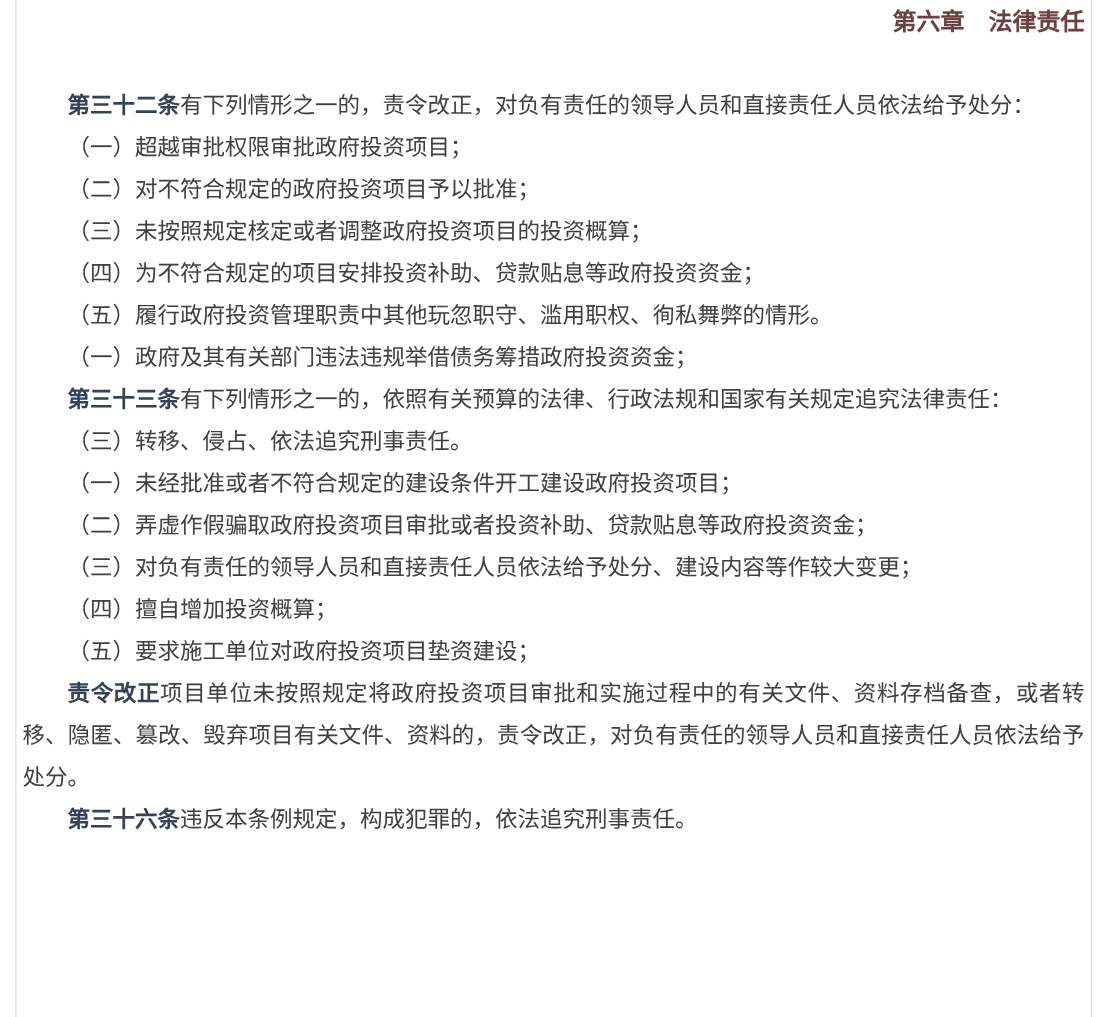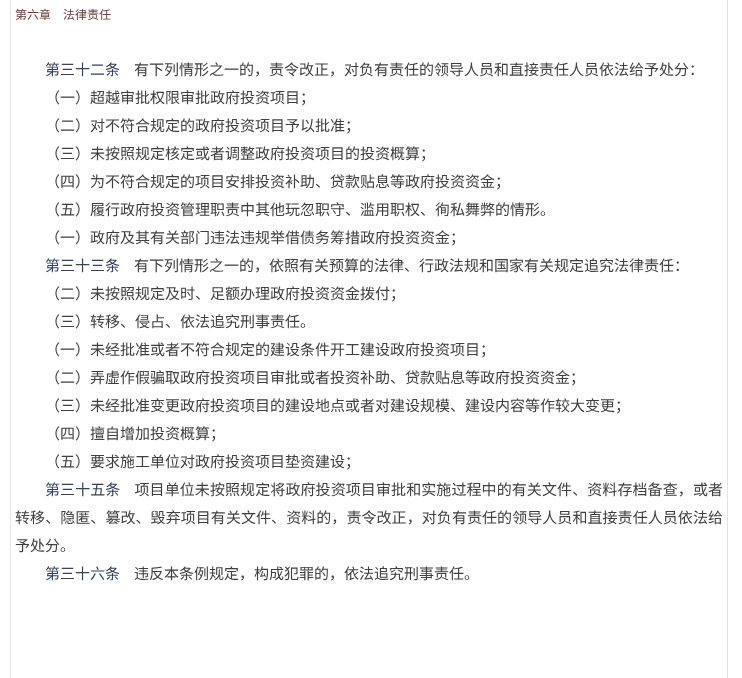--- a/index.html
+++ b/index.html
@@ -22,60 +22,58 @@
     margin-left: 10px;
     width: 716px;
     min-height: 678px;
     border-left: 1px solid var(--border);
     border-right: 1px solid var(--border);
     padding: 2px 4px 8px 4px;
     box-sizing: border-box;
     width: 718px;
   }
   .doc-title {
-    text-align: left;
-    font-size: 12px;
-    font-weight: normal;
+    text-align: right;
+    font-size: 16px;
+    font-weight: bold;
     color: var(--title);
     line-height: 26px;
     margin-bottom: 28px;
   }
   .para {
     font-size: 15px;
     line-height: 28px;
     color: var(--body);
     text-indent: 2em;
     text-align: justify;
   }
   .article-num {
-    font-weight: normal;
+    font-weight: bold;
     color: var(--article-num);
-    margin-right: 14px;
   }
   .article-num:empty { margin-right: 0; }
 </style>
 </head>
 <body>
 
 <div class="page">
   <h2 class="doc-title">第六章　法律责任</h2>
 
   <p class="para"><span class="article-num">第三十二条</span><span>有下列情形之一的，责令改正，对负有责任的领导人员和直接责任人员依法给予处分：</span></p>
   <p class="para"><span class="article-num"></span><span>（一）超越审批权限审批政府投资项目；</span></p>
   <p class="para"><span class="article-num"></span><span>（二）对不符合规定的政府投资项目予以批准；</span></p>
   <p class="para"><span class="article-num"></span><span>（三）未按照规定核定或者调整政府投资项目的投资概算；</span></p>
   <p class="para"><span class="article-num"></span><span>（四）为不符合规定的项目安排投资补助、贷款贴息等政府投资资金；</span></p>
   <p class="para"><span class="article-num"></span><span>（五）履行政府投资管理职责中其他玩忽职守、滥用职权、徇私舞弊的情形。</span></p>
 
   <p class="para"><span class="article-num"></span><span>（一）政府及其有关部门违法违规举借债务筹措政府投资资金；</span></p>
   <p class="para"><span class="article-num">第三十三条</span><span>有下列情形之一的，依照有关预算的法律、行政法规和国家有关规定追究法律责任：</span></p>
-  <p class="para"><span class="article-num"></span><span>（二）未按照规定及时、足额办理政府投资资金拨付；</span></p>
   <p class="para"><span class="article-num"></span><span>（三）转移、侵占、依法追究刑事责任。</span></p>
 
   <p class="para"><span class="article-num"></span><span>（一）未经批准或者不符合规定的建设条件开工建设政府投资项目；</span></p>
   <p class="para"><span class="article-num"></span><span>（二）弄虚作假骗取政府投资项目审批或者投资补助、贷款贴息等政府投资资金；</span></p>
-  <p class="para"><span class="article-num"></span><span>（三）未经批准变更政府投资项目的建设地点或者对建设规模、建设内容等作较大变更；</span></p>
+  <p class="para"><span class="article-num"></span><span>（三）对负有责任的领导人员和直接责任人员依法给予处分、建设内容等作较大变更；</span></p>
   <p class="para"><span class="article-num"></span><span>（四）擅自增加投资概算；</span></p>
   <p class="para"><span class="article-num"></span><span>（五）要求施工单位对政府投资项目垫资建设；</span></p>
 
-  <p class="para"><span class="article-num">第三十五条</span><span>项目单位未按照规定将政府投资项目审批和实施过程中的有关文件、资料存档备查，或者转移、隐匿、篡改、毁弃项目有关文件、资料的，责令改正，对负有责任的领导人员和直接责任人员依法给予处分。</span></p>
+  <p class="para"><span class="article-num">责令改正</span><span>项目单位未按照规定将政府投资项目审批和实施过程中的有关文件、资料存档备查，或者转移、隐匿、篡改、毁弃项目有关文件、资料的，责令改正，对负有责任的领导人员和直接责任人员依法给予处分。</span></p>
   <p class="para"><span class="article-num">第三十六条</span><span>违反本条例规定，构成犯罪的，依法追究刑事责任。</span></p>
 </div>
 
 </body></html>

